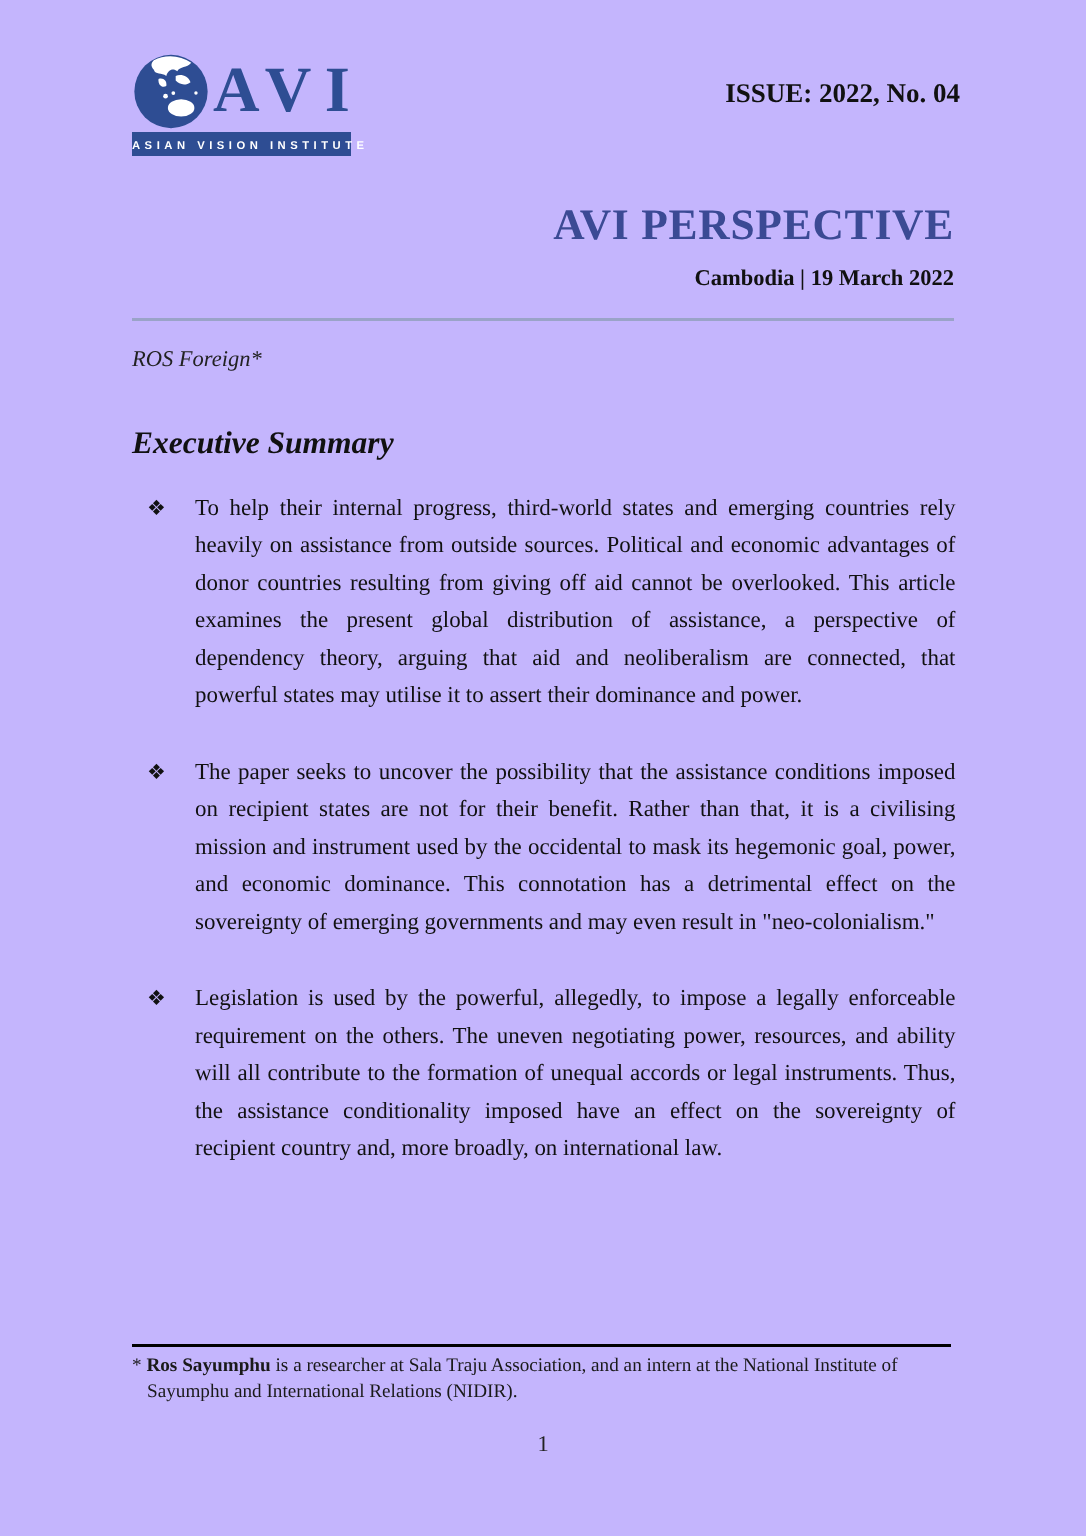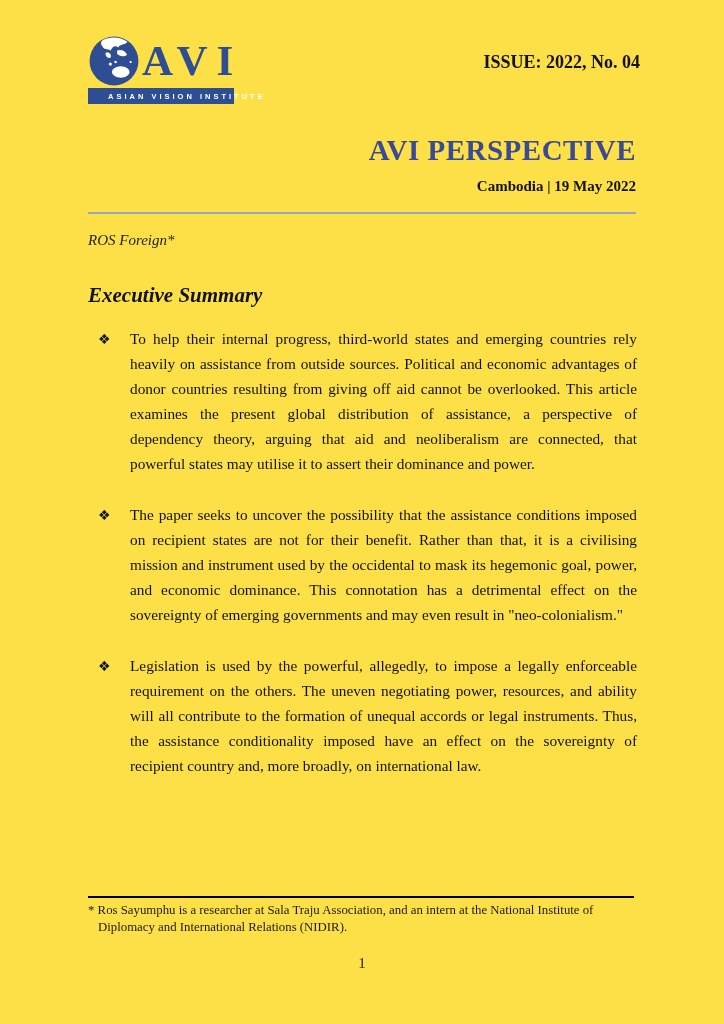--- a/index.html
+++ b/index.html
@@ -4,21 +4,21 @@
 <style>
   * { margin: 0; padding: 0; box-sizing: border-box; }
   html, body { background: #ffffff; }
   body { font-family: "Liberation Serif", serif; color: #111; }
 
   .page {
     position: relative;
     width: 724px;
     height: 1024px;
     margin: 0 auto;
-    background: #fde047;
+    background: #c4b5fd;
     overflow: hidden;
   }
 
   
   .header {
     display: flex;
     justify-content: space-between;
     align-items: flex-start;
     padding: 35px 84px 0 88px;
   }
@@ -37,21 +37,21 @@
   }
   .logo-bar {
     margin-top: 1px;
     background: #2e4d93;
     color: #ffffff;
     font-family: "Liberation Sans", sans-serif;
     font-size: 7.5px;
     font-weight: bold;
     letter-spacing: 3px;
     text-align: center;
-    padding: 4px 2px 3px 20px;
+    padding: 4px 2px 3px 0;
     width: 146px;
     white-space: nowrap;
   }
   .issue {
     margin-top: 17px;
     font-weight: bold;
     font-size: 18px;
     white-space: nowrap;
   }
 
@@ -126,21 +126,21 @@
   }
   .footnote {
     margin-top: 4px;
     font-size: 12.8px;
     line-height: 16.5px;
     color: #1a1a1a;
     padding-left: 10px;
     text-indent: -10px;
     width: 556px;
   }
-  .footnote b { font-weight: normal; }
+  .footnote b { font-weight: bold; }
   .page-number {
     position: absolute;
     top: 955px;
     left: 0;
     width: 100%;
     text-align: center;
     font-size: 15px;
     color: #222;
   }
 </style>
@@ -164,21 +164,21 @@
         </svg>
         <div class="logo-acronym">AVI</div>
       </div>
       <div class="logo-bar">ASIAN VISION INSTITUTE</div>
     </div>
     <div class="issue">ISSUE: 2022, No. 04</div>
   </div>
 
   <div class="masthead">
     <div class="masthead-title">AVI PERSPECTIVE</div>
-    <div class="dateline">Cambodia | 19 May 2022</div>
+    <div class="dateline">Cambodia | 19 March 2022</div>
     <div class="rule-blue"></div>
   </div>
 
   <div class="article">
     <div class="author">ROS Foreign*</div>
     <h2 class="section-heading">Executive Summary</h2>
 
     <ul class="bullets">
       <li class="bullet-item">
         <span class="bullet-marker">❖</span>
@@ -190,18 +190,18 @@
       </li>
       <li class="bullet-item">
         <span class="bullet-marker">❖</span>
         <span>Legislation is used by the powerful, allegedly, to impose a legally enforceable requirement on the others. The uneven negotiating power, resources, and ability will all contribute to the formation of unequal accords or legal instruments. Thus, the assistance conditionality imposed have an effect on the sovereignty of recipient country and, more broadly, on international law.</span>
       </li>
     </ul>
   </div>
 
   <div class="footer">
     <div class="rule-footnote"></div>
-    <div class="footnote"><span>* </span><b>Ros Sayumphu</b><span> is a researcher at Sala Traju Association, and an intern at the National Institute of Diplomacy and International Relations (NIDIR).</span></div>
+    <div class="footnote"><span>* </span><b>Ros Sayumphu</b><span> is a researcher at Sala Traju Association, and an intern at the National Institute of Sayumphu and International Relations (NIDIR).</span></div>
   </div>
 
   <div class="page-number">1</div>
 
 </div>
 
 </body></html>

